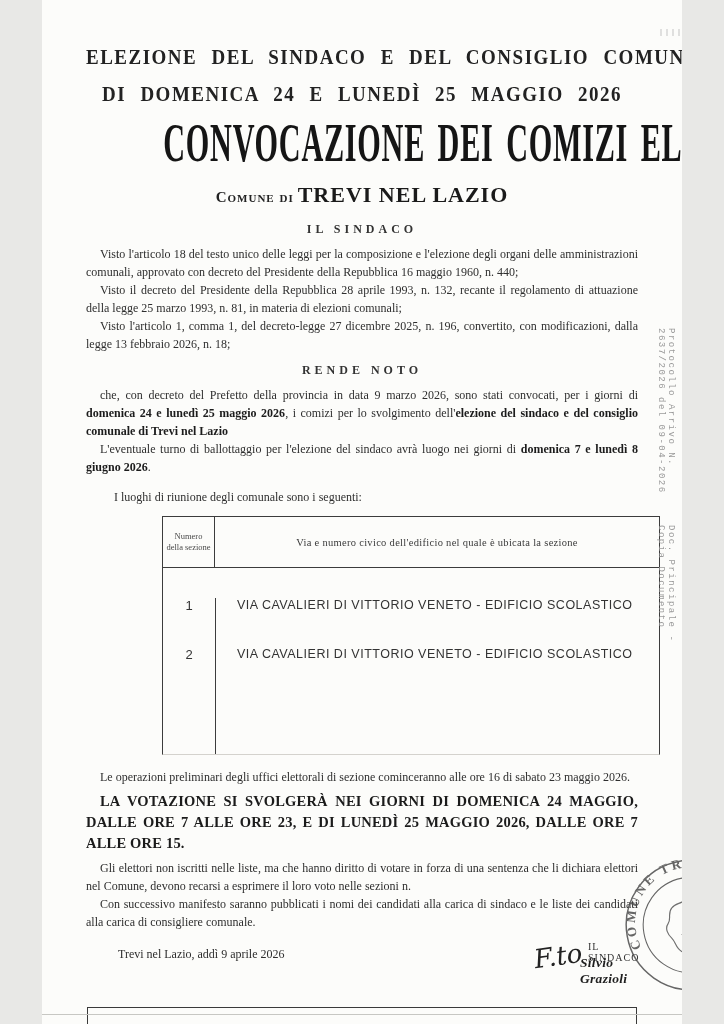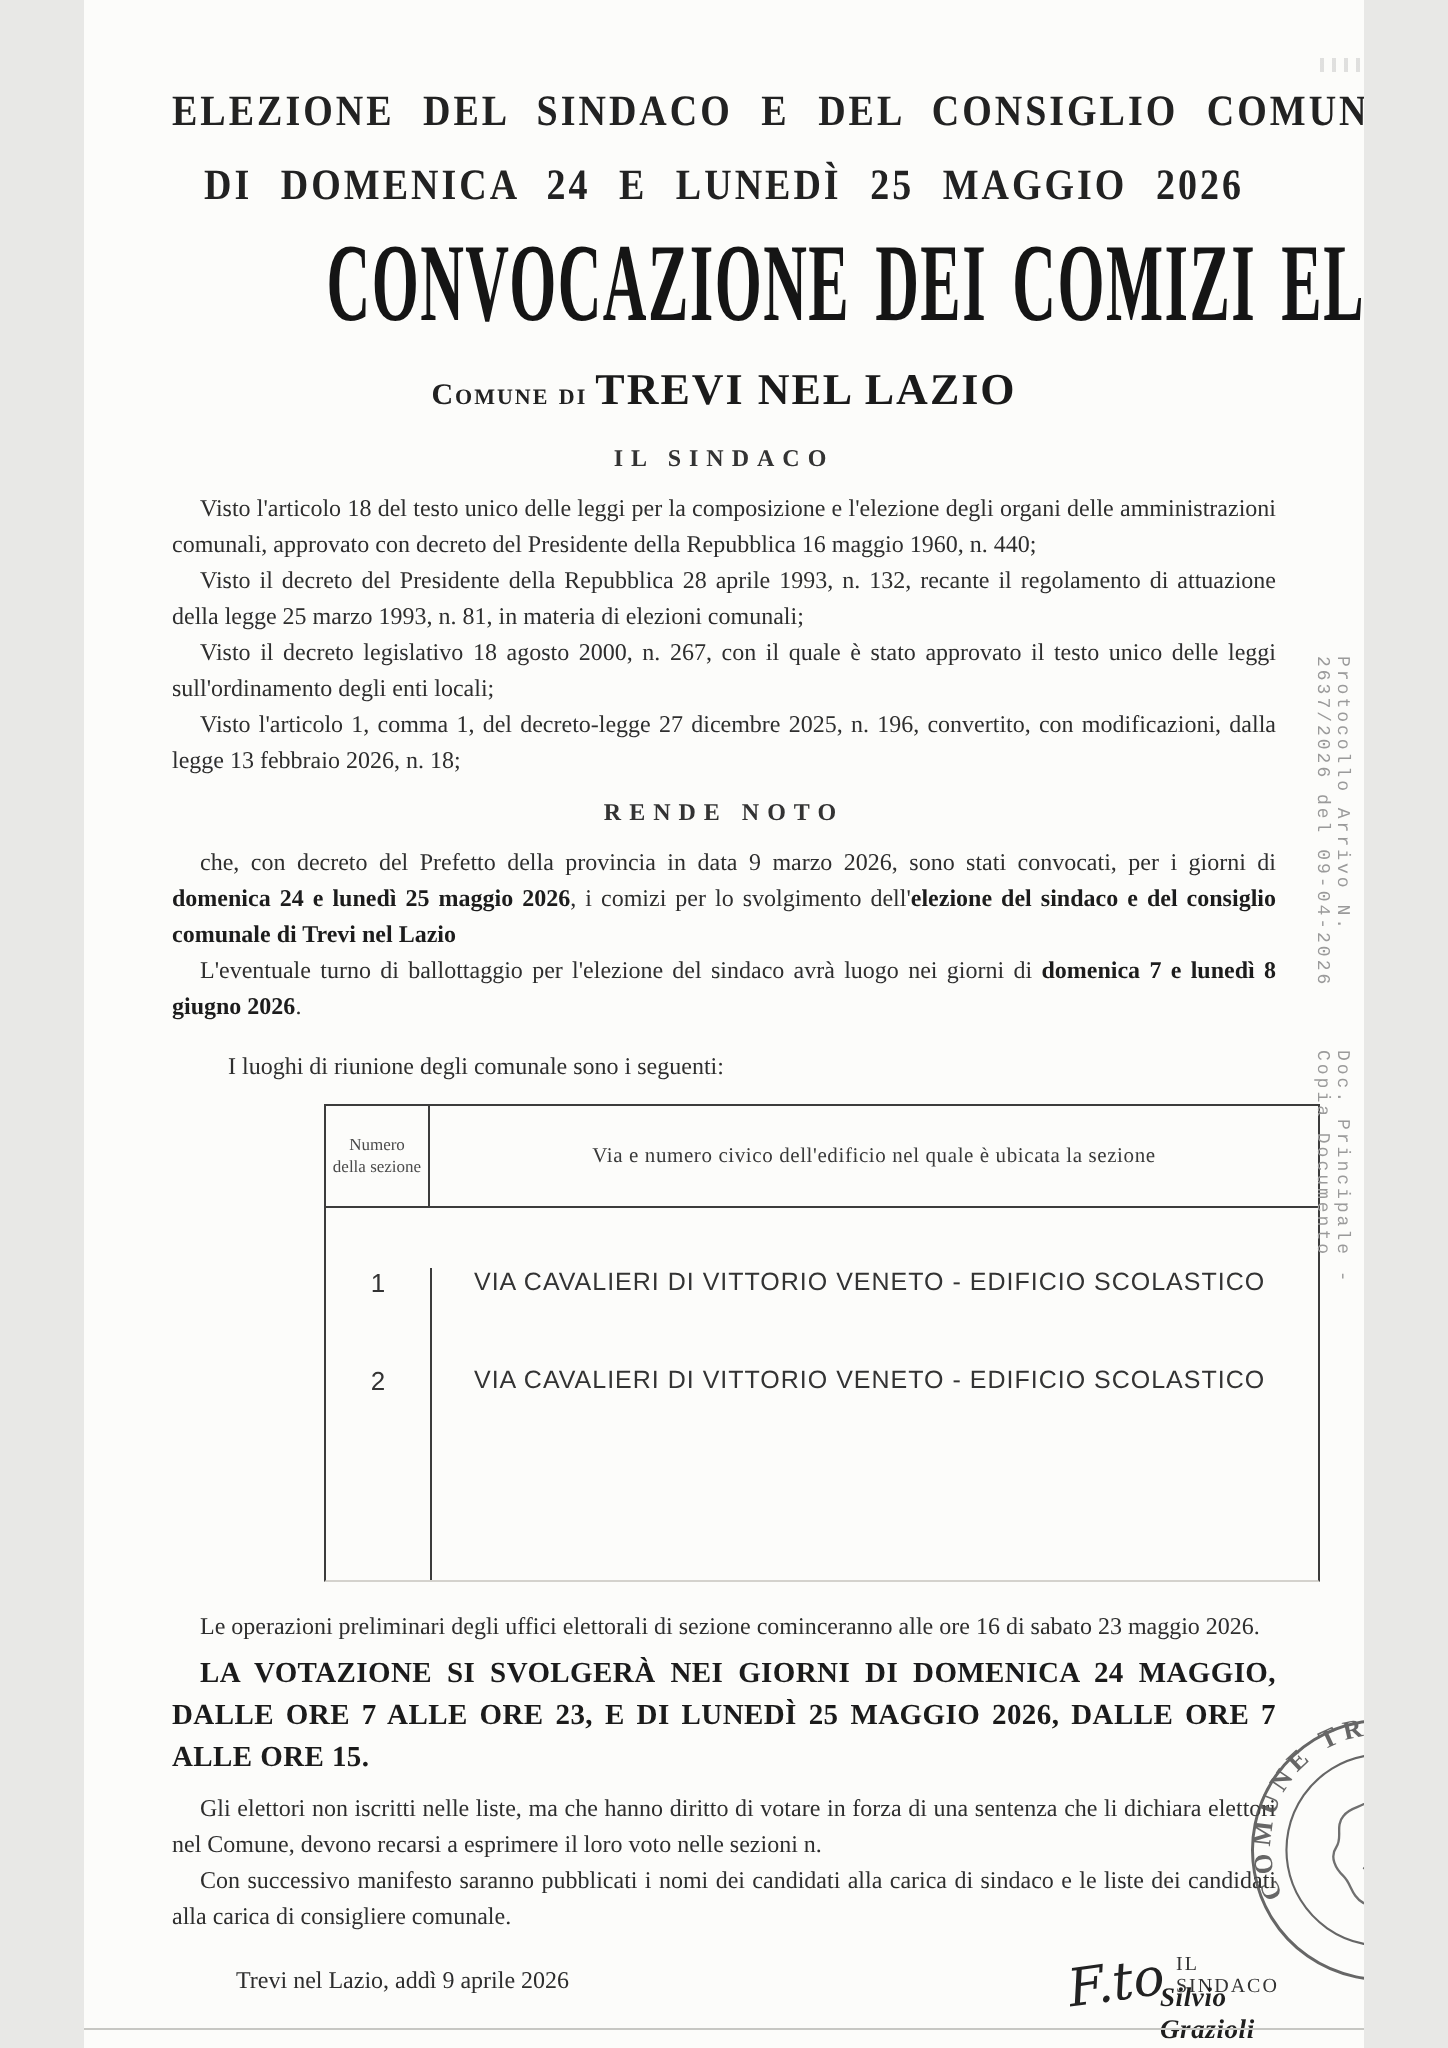--- a/index.html
+++ b/index.html
@@ -129,21 +129,20 @@
 
   <div class="comune-line center">
     <span class="comune-prefix">Comune di</span>
     <span class="comune-name">TREVI NEL LAZIO</span>
   </div>
 
   <div class="h-small">IL SINDACO</div>
 
   <p class="body-p">Visto l'articolo 18 del testo unico delle leggi per la composizione e l'elezione degli organi delle amministrazioni comunali, approvato con decreto del Presidente della Repubblica 16 maggio 1960, n. 440;</p>
   <p class="body-p">Visto il decreto del Presidente della Repubblica 28 aprile 1993, n. 132, recante il regolamento di attuazione della legge 25 marzo 1993, n. 81, in materia di elezioni comunali;</p>
-  <p class="body-p">Visto il decreto legislativo 18 agosto 2000, n. 267, con il quale è stato approvato il testo unico delle leggi sull'ordinamento degli enti locali;</p>
   <p class="body-p">Visto l'articolo 1, comma 1, del decreto-legge 27 dicembre 2025, n. 196, convertito, con modificazioni, dalla legge 13 febbraio 2026, n. 18;</p>
 
   <div class="h-small">RENDE NOTO</div>
 
   <p class="body-p"><span>che, con decreto del Prefetto della provincia in data 9 marzo 2026, sono stati convocati, per i giorni di </span><b>domenica 24 e lunedì 25 maggio 2026</b><span>, i comizi per lo svolgimento dell'</span><b>elezione del sindaco e del consiglio comunale di Trevi nel Lazio</b></p>
 
   <p class="body-p"><span>L'eventuale turno di ballottaggio per l'elezione del sindaco avrà luogo nei giorni di </span><b>domenica 7 e lunedì 8 giugno 2026</b><span>.</span></p>
 
   <p class="body-p intro-places">I luoghi di riunione degli comunale sono i seguenti:</p>
 

